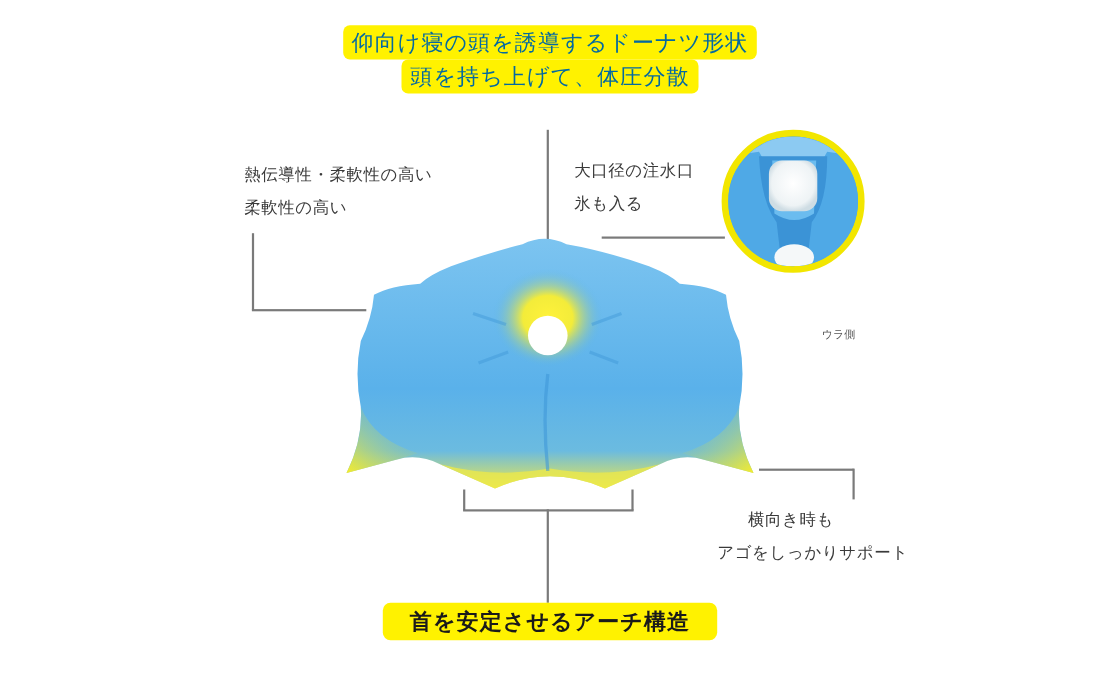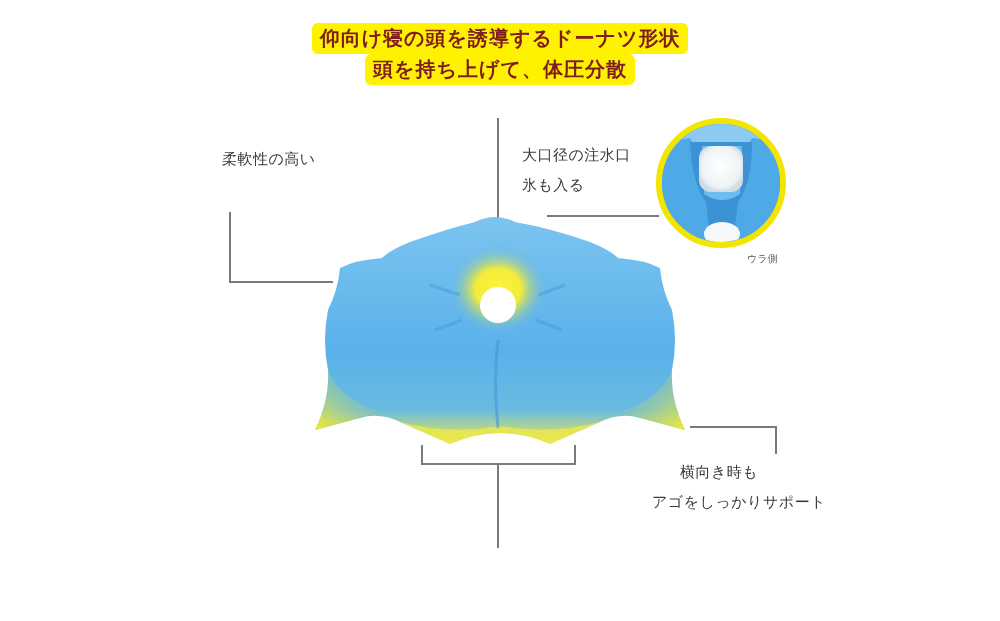--- a/index.html
+++ b/index.html
@@ -17,22 +17,22 @@
       height: 621px;
       background: #ffffff;
     }
     .headline {
       position: absolute;
       left: 290px;
       top: 23px;
       width: 420px;
       text-align: center;
       font-family: "DejaVu Serif", "Liberation Serif", serif;
-      font-weight: bold;
-      color: #7f1d1d;
+      font-weight: normal;
+      color: #0369a1;
       font-size: 20px;
       line-height: 29px;
     }
     .headline .hl-line {
       display: inline-block;
       background: #fff200;
       padding: 1px 8px;
       border-radius: 6px;
       margin: 0;
       letter-spacing: 1px;
@@ -41,20 +41,21 @@
       position: absolute;
       font-size: 15px;
       line-height: 30px;
       color: #3a3a3a;
       letter-spacing: 0.5px;
     }
     .callout-label-small {
       position: absolute;
       font-size: 10px;
       color: #555;
+      margin-top: 45px;
     }
     .line {
       position: absolute;
       background: #7a7a7a;
     }
     .bottom-label {
       position: absolute;
       left: 348px;
       top: 548px;
       width: 304px;
@@ -95,20 +96,21 @@
 <div class="stage">
 
   <div class="headline">
     <div><span class="hl-line">仰向け寝の頭を誘導するドーナツ形状</span></div>
     <div><span class="hl-line">頭を持ち上げて、体圧分散</span></div>
   </div>
 
   <div class="line" style="left:497px; top:118px; width:1.5px; height:160px;"></div>
 
   <div class="callout" style="left:222px; top:144px;">
+    <div>熱伝導性・柔軟性の高い</div>
     <div>柔軟性の高い</div>
   </div>
   <div class="line" style="left:229px; top:212px; width:1.5px; height:70px;"></div>
   <div class="line" style="left:229px; top:281px; width:104px; height:1.5px;"></div>
 
   <div class="callout" style="left:522px; top:140px;">
     <div>大口径の注水口</div>
     <div>氷も入る</div>
   </div>
   <div class="line" style="left:547px; top:215px; width:112px; height:1.5px;"></div>
@@ -170,14 +172,15 @@
     <div style="direction:ltr; white-space:nowrap;">横向き時も</div>
   </div>
   <div class="callout" style="left:612px; top:487px; white-space:nowrap;margin-left:40px;">
     <div>アゴをしっかりサポート</div>
   </div>
 
   <div class="line" style="left:421px; top:445px; width:1.5px; height:19px;"></div>
   <div class="line" style="left:574px; top:445px; width:1.5px; height:19px;"></div>
   <div class="line" style="left:421px; top:463px; width:155px; height:1.5px;"></div>
   <div class="line" style="left:497px; top:463px; width:1.5px; height:85px;"></div>
+  <div class="bottom-label">首を安定させるアーチ構造</div>
 
 </div>
 
 </body></html>

